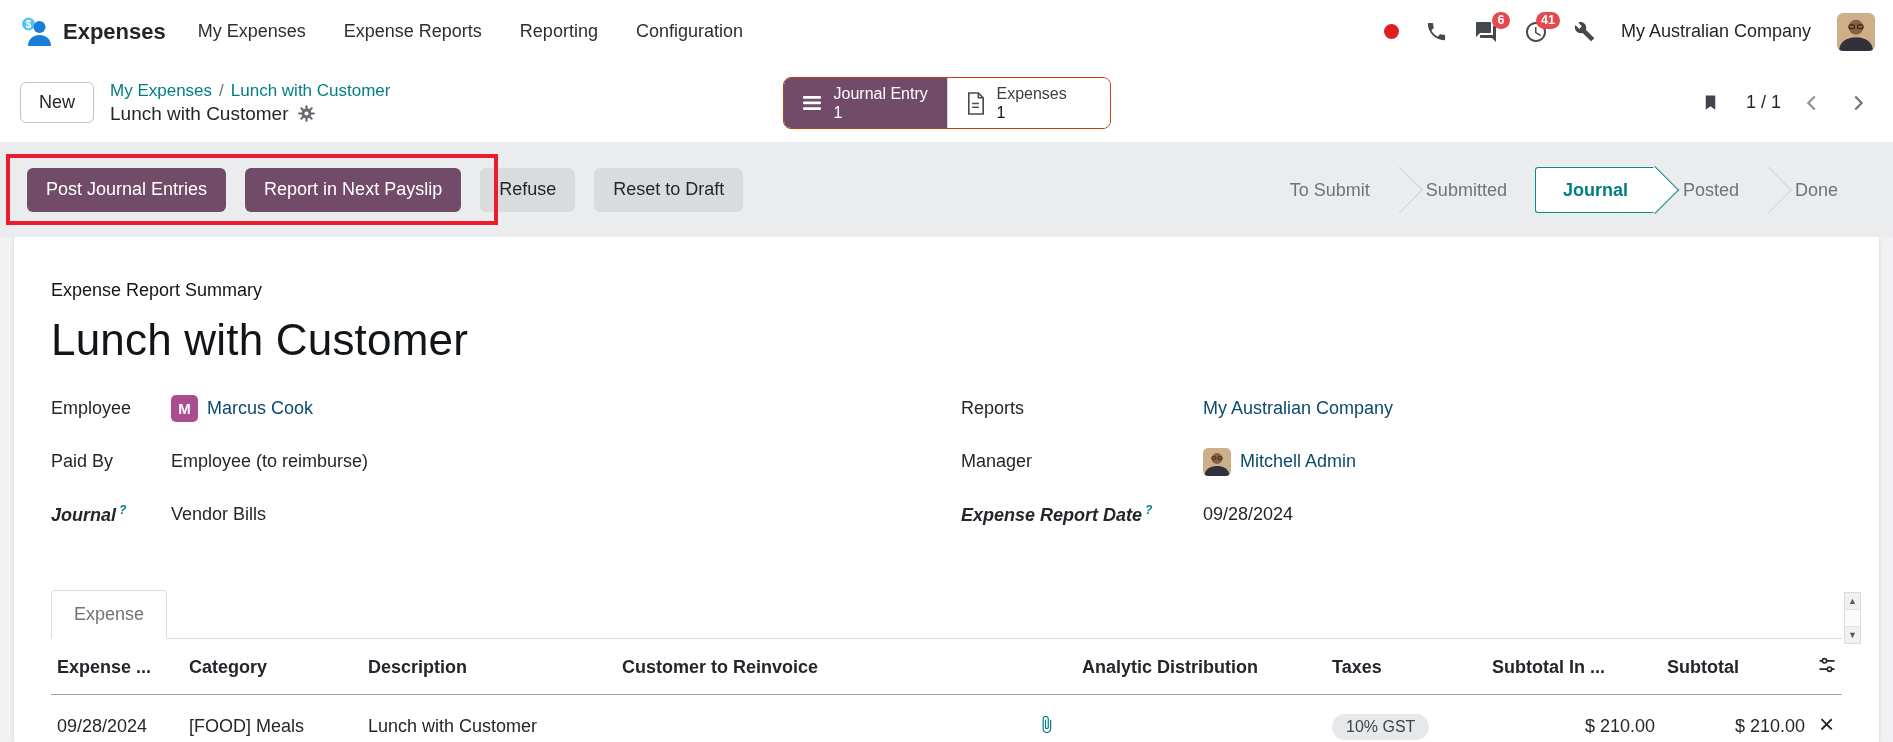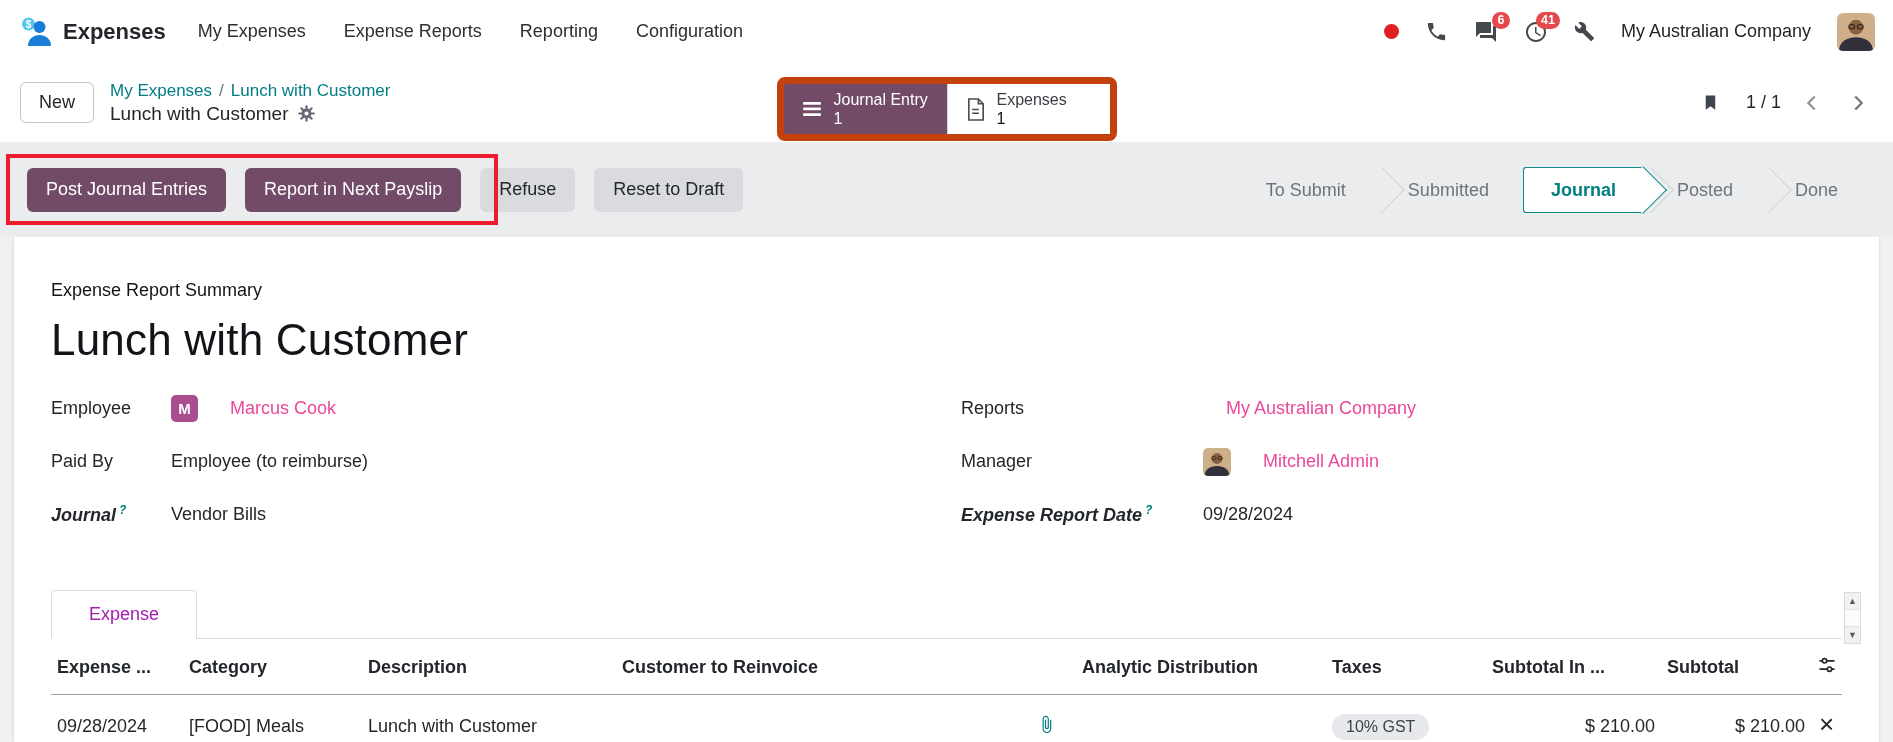--- a/index.html
+++ b/index.html
@@ -28,21 +28,21 @@
              font-family:inherit; color:#23272b; cursor:pointer; }
   .bc-block { margin-left:16px; display:flex; flex-direction:column; gap:2px; }
   .bc-line { font-size:17px; }
   .bc-line a { color:#017e84; cursor:pointer; }
   .bc-sep { color:#6c757d; margin:0 7px; }
   .record-line { display:flex; align-items:center; gap:9px; }
   .record-title { font-size:19px; color:#23272b; }
   .gear { display:inline-flex; cursor:pointer; }
 
   .smart-buttons { position:absolute; left:50%; top:14px; transform:translateX(-50%); display:flex;
-                   border:7px solid #c2410c; border-radius:8px; overflow:hidden; background:#fff; }
+                   border:1px solid #c2410c; border-radius:8px; overflow:hidden; background:#fff; }
   .smart-btn { display:flex; align-items:center; gap:10px; padding:6px 16px; min-width:163px; background:#fff;
                border:none; font-family:inherit; cursor:pointer; text-align:left; }
   .smart-btn + .smart-btn { border-left:1px solid #d4d4d8; }
   .smart-btn .sb-text { display:flex; flex-direction:column; line-height:1.2; }
   .smart-btn .sb-label { font-size:16px; color:#3a3e43; }
   .smart-btn .sb-count { font-size:16px; color:#111; }
   .smart-btn.active { background:#714B67; }
   .smart-btn.active .sb-label, .smart-btn.active .sb-count { color:#fff; }
 
   .cp-right { margin-left:auto; display:flex; align-items:center; gap:16px; }
@@ -52,21 +52,21 @@
 
   
   .statusbar { height:95px; background:#ebecee; display:flex; align-items:center; padding:0 27px; gap:19px;
                position:relative; flex:0 0 auto; }
   .btn { height:44px; padding:0 19px; border:none; border-radius:6px; font-size:18px; font-family:inherit;
          cursor:pointer; font-weight:500; white-space:nowrap; }
   .btn.primary { background:#714B67; color:#fff; }
   .btn.secondary { background:#d9dbde; color:#23272b; font-weight:400; }
   .annotation-box { position:absolute; left:6px; top:12px; width:492px; height:71px; border:4px solid #ee1b2e;
                     pointer-events:none; z-index:5; }
-  .status-steps { margin-left:auto; display:flex; align-items:center;gap:6px; }
+  .status-steps { margin-left:auto; display:flex; align-items:center; }
   .step { position:relative; height:46px; line-height:44px; padding:0 27px; color:#6e7479; font-size:18px;
           border:1px solid transparent; cursor:pointer; white-space:nowrap; }
   .step:not(:first-child):not(.active)::before { content:""; position:absolute; left:-16px; top:50%; width:32px; height:32px;
           transform:translateY(-50%) rotate(45deg); border-top:1px solid #cfd2d6; border-right:1px solid #cfd2d6; }
   .step.active { background:#fff; border-color:#0b8a8d; border-right:none; color:#017e84; font-weight:700;
                  z-index:2; border-radius:3px 0 0 3px; }
   .step.active::after { content:""; position:absolute; right:-17px; top:50%; width:33px; height:33px; background:#fff;
           transform:translateY(-50%) rotate(45deg); border-top:1px solid #0b8a8d; border-right:1px solid #0b8a8d; }
 
   
@@ -77,30 +77,30 @@
 
   .fields { display:flex; }
   .fcol-left { width:910px; flex:0 0 auto; }
   .fcol-right { flex:1; }
   .field-row { display:flex; align-items:center; min-height:36px; margin-bottom:17px; }
   .field-row label { color:#23272b; font-size:18px; }
   .fcol-left .field-row label { width:120px; flex:0 0 auto; }
   .fcol-right .field-row label { width:242px; flex:0 0 auto; }
   .field-row label.b600 { font-weight:700;font-style:italic; }
   .field-value { font-size:18px; color:#23272b; display:flex; align-items:center; gap:9px; }
-  .field-value a { color:#ec4899; cursor:pointer;margin-left:23px; }
+  .field-value a { color:#0c4a6e; cursor:pointer; }
   sup.help { color:#017e84; font-size:12px; margin-left:3px; cursor:pointer; }
   .avatar-initial { width:27px; height:27px; border-radius:5px; background:#a94d8f; color:#fff; font-size:15px;
                     font-weight:700; display:inline-flex; align-items:center; justify-content:center; }
   .avatar-sm { width:28px; height:28px; border-radius:5px; overflow:hidden; display:inline-block; }
 
   
   .notebook { margin-top:40px; position:relative; }
   .tabs { display:flex; border-bottom:1px solid #d9dcdf; }
-  .tab { padding:13px 37px; font-size:18px; color:#a21caf; background:#fff; border:1px solid #d9dcdf;
+  .tab { padding:13px 22px; font-size:18px; color:#737373; background:#fff; border:1px solid #d9dcdf;
          border-bottom:1px solid #fff; margin-bottom:-1px; border-radius:4px 4px 0 0; cursor:pointer; }
   table.lines { width:100%; border-collapse:collapse; table-layout:fixed; }
   table.lines th { font-size:18px; font-weight:700; color:#23272b; text-align:left; padding:16px 6px 14px;
                    border-bottom:1px solid #9fa5ab; white-space:nowrap; overflow:hidden; }
   table.lines td { font-size:18px; color:#23272b; padding:19px 6px; border-bottom:1px solid #e3e6e9;
                    white-space:nowrap; overflow:hidden; }
   th.c, td.c { text-align:center; }
   th.r, td.r { text-align:right; }
   .pill { display:inline-block; background:#e6e8eb; color:#3f4449; border-radius:20px; padding:4px 14px; font-size:16px; }
   .row-delete { cursor:pointer; color:#23272b; font-size:26px; line-height:18px; display:inline-block; }

